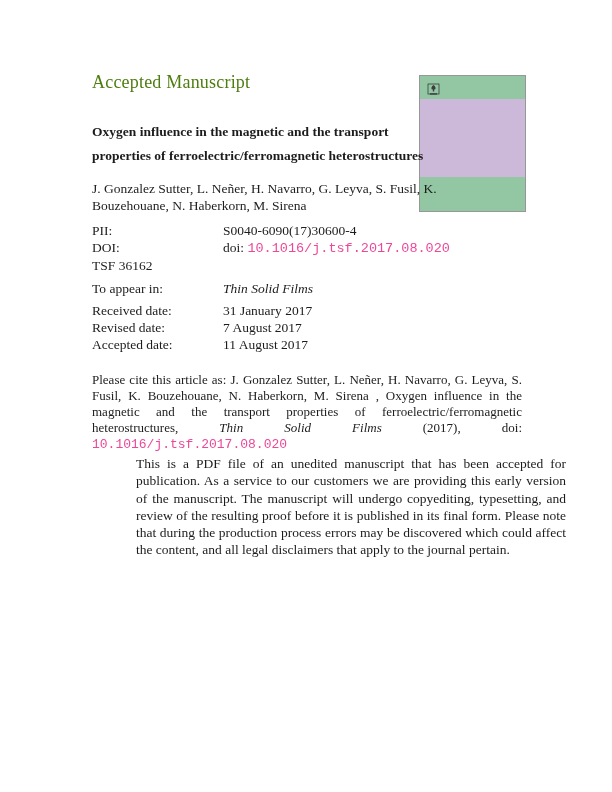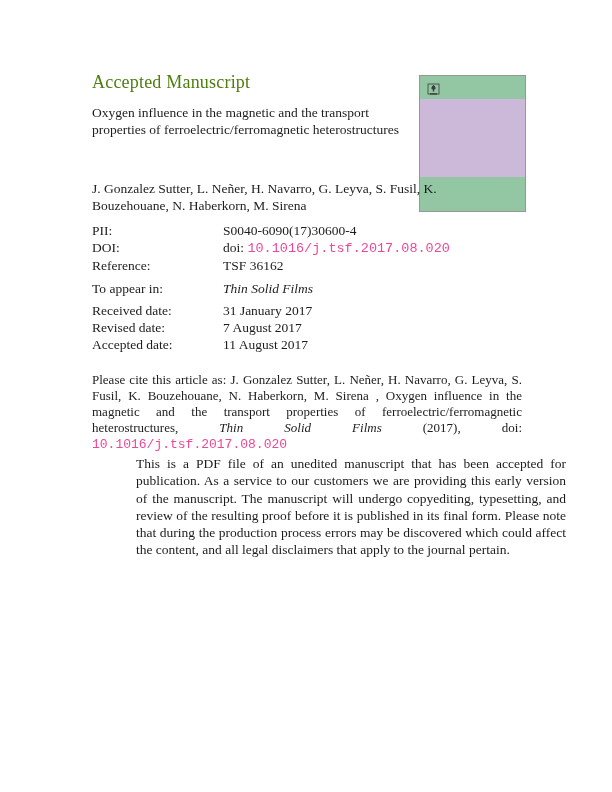--- a/index.html
+++ b/index.html
@@ -20,24 +20,25 @@
   .page-header {
     left: 92px;
     top: 72px;
     font-size: 18px;
     letter-spacing: 0.2px;
     color: #4d7c0f;
   }
 
   .article-title {
     left: 92px;
-    top: 104px;
+    top: 120px;
     width: 332px;
     font-size: 13.5px;
-    line-height: 17px;
+    line-height: 24px;
+    font-weight: bold;
   }
 
   .authors {
     left: 92px;
     top: 180px;
     width: 348px;
     font-size: 13.5px;
     line-height: 17px;
   }
 
@@ -149,21 +150,20 @@
 <div class="abs meta-block meta-ids">
   <div class="meta-row">
     <span class="meta-label">PII:</span>
     <span class="meta-value">S0040-6090(17)30600-4</span>
   </div>
   <div class="meta-row">
     <span class="meta-label">DOI:</span>
     <span class="meta-value"><span>doi:</span>&nbsp;<a class="doi-link">10.1016/j.tsf.2017.08.020</a></span>
   </div>
   <div class="meta-row">
-    <span class="meta-label">Reference:</span>
     <span class="meta-value">TSF 36162</span>
   </div>
 </div>
 
 <div class="abs meta-block meta-journal">
   <div class="meta-row">
     <span class="meta-label">To appear in:</span>
     <span class="meta-value italic">Thin Solid Films</span>
   </div>
 </div>

